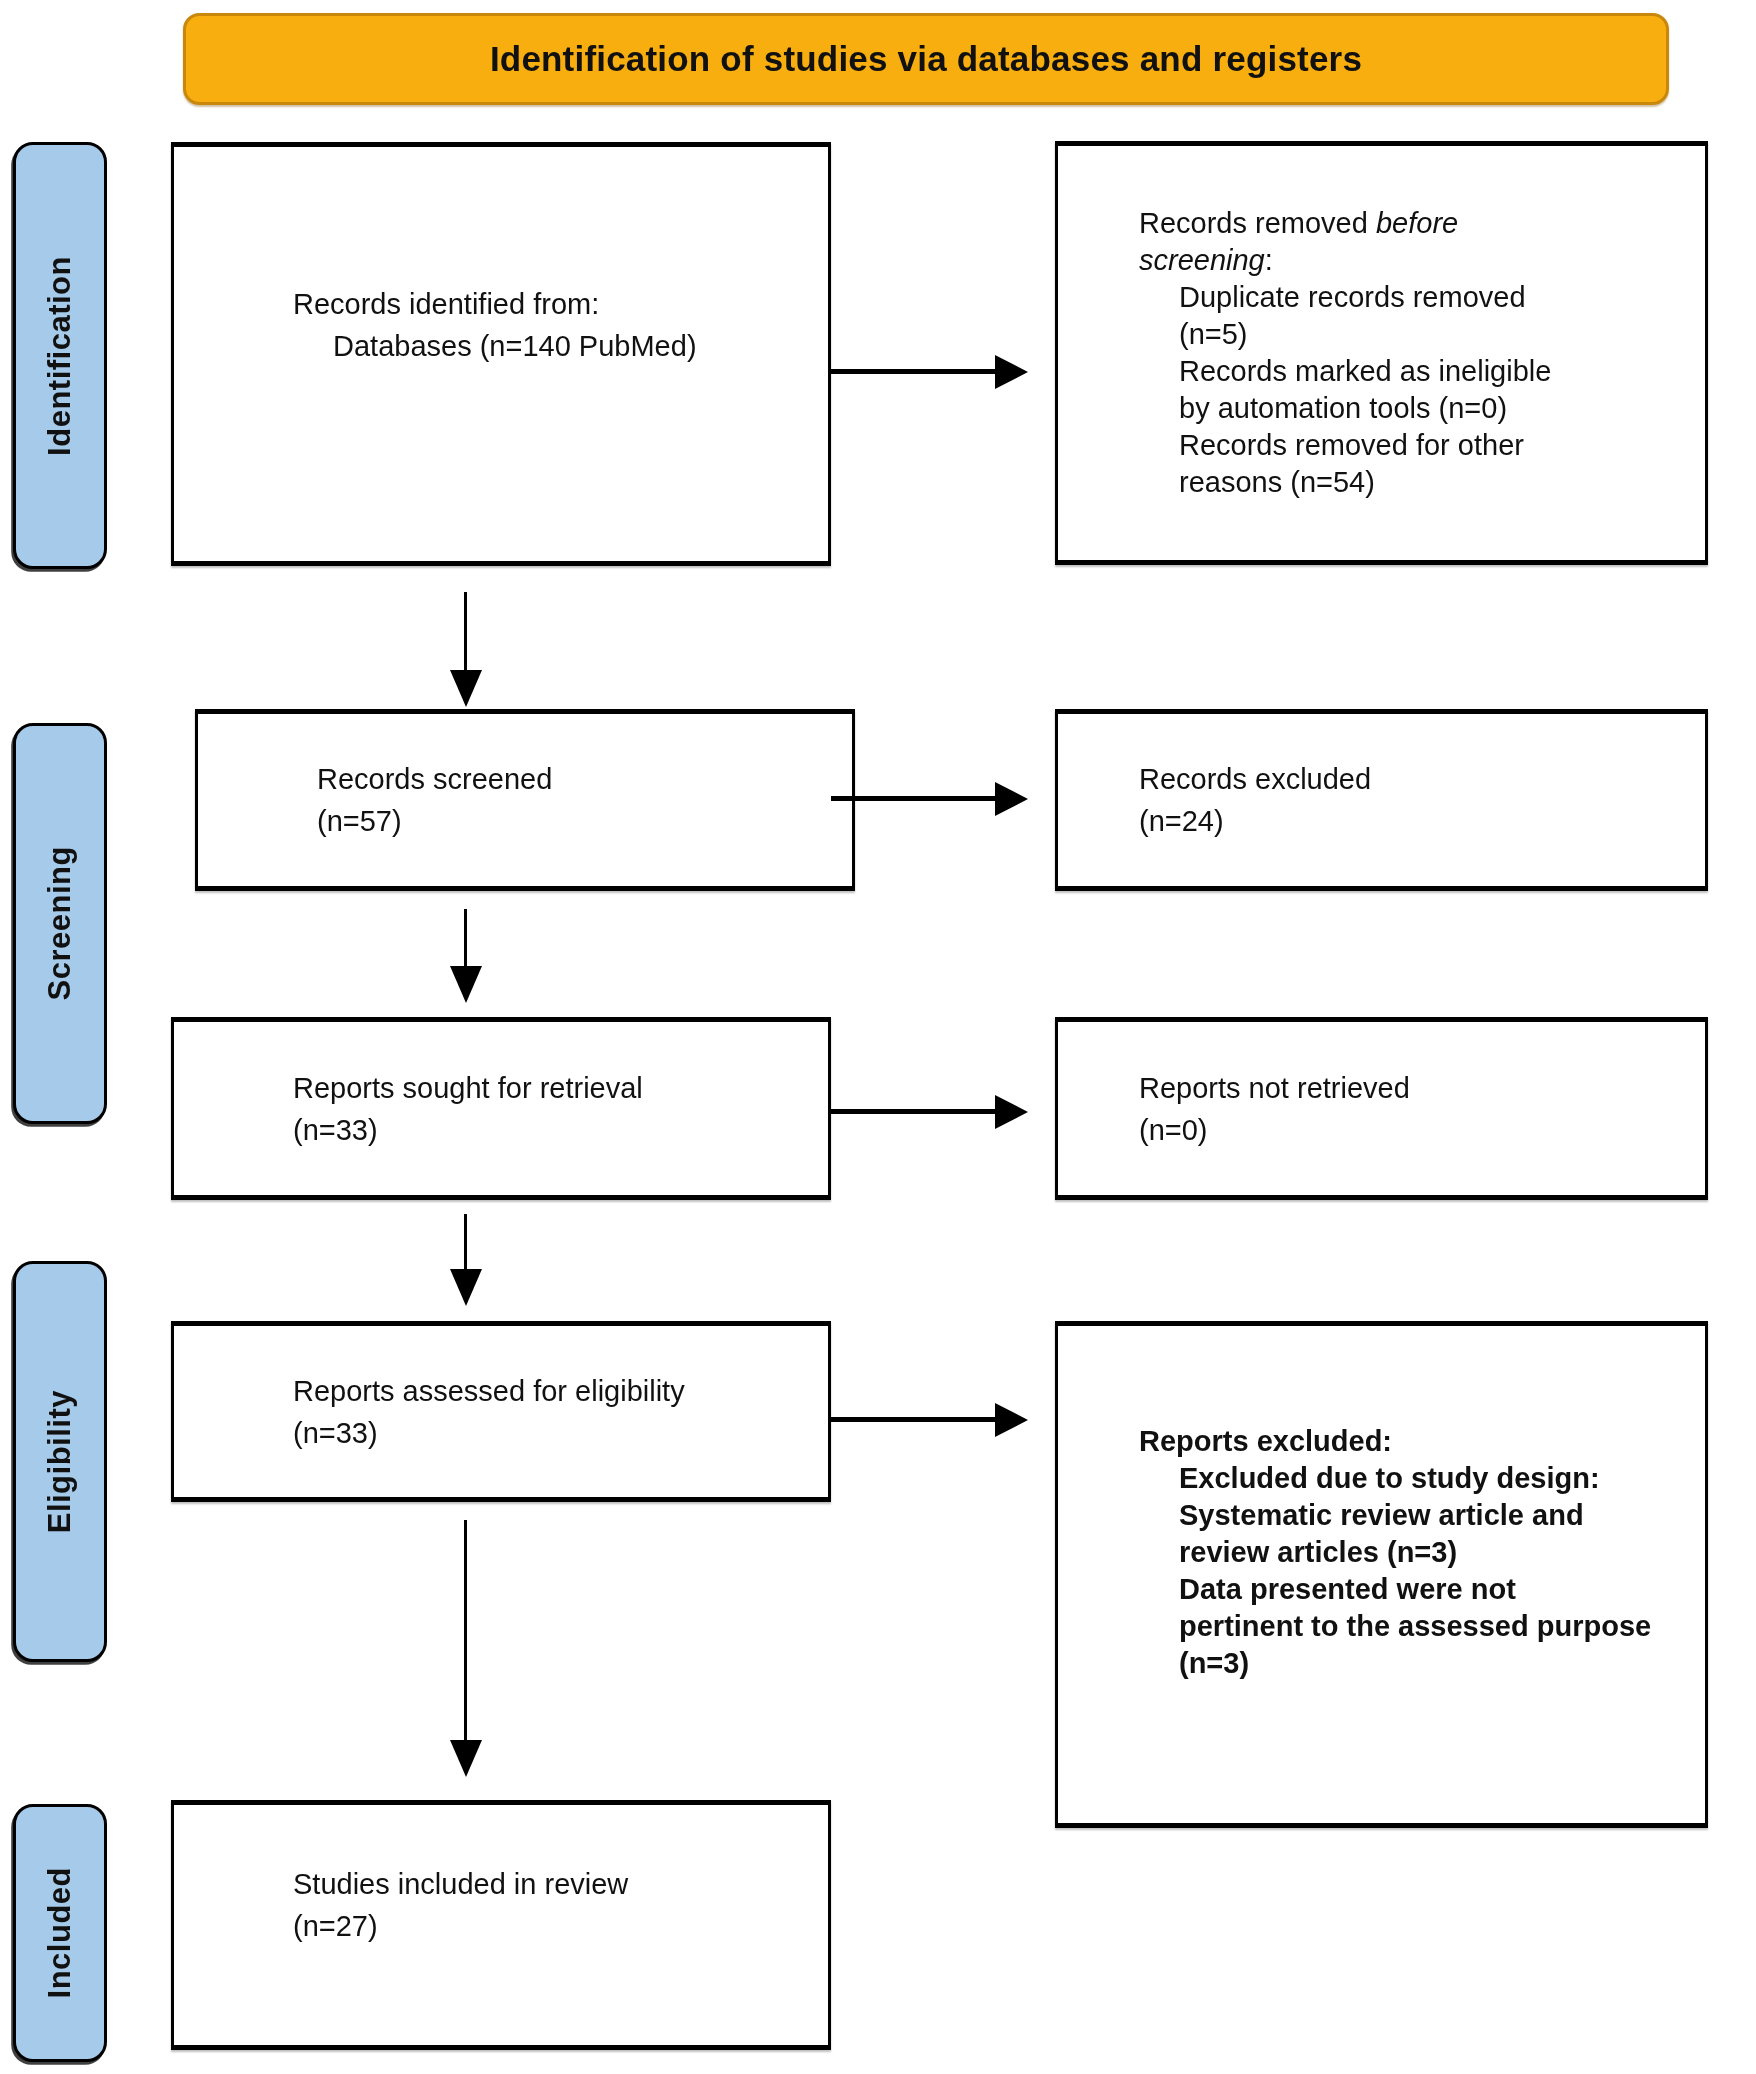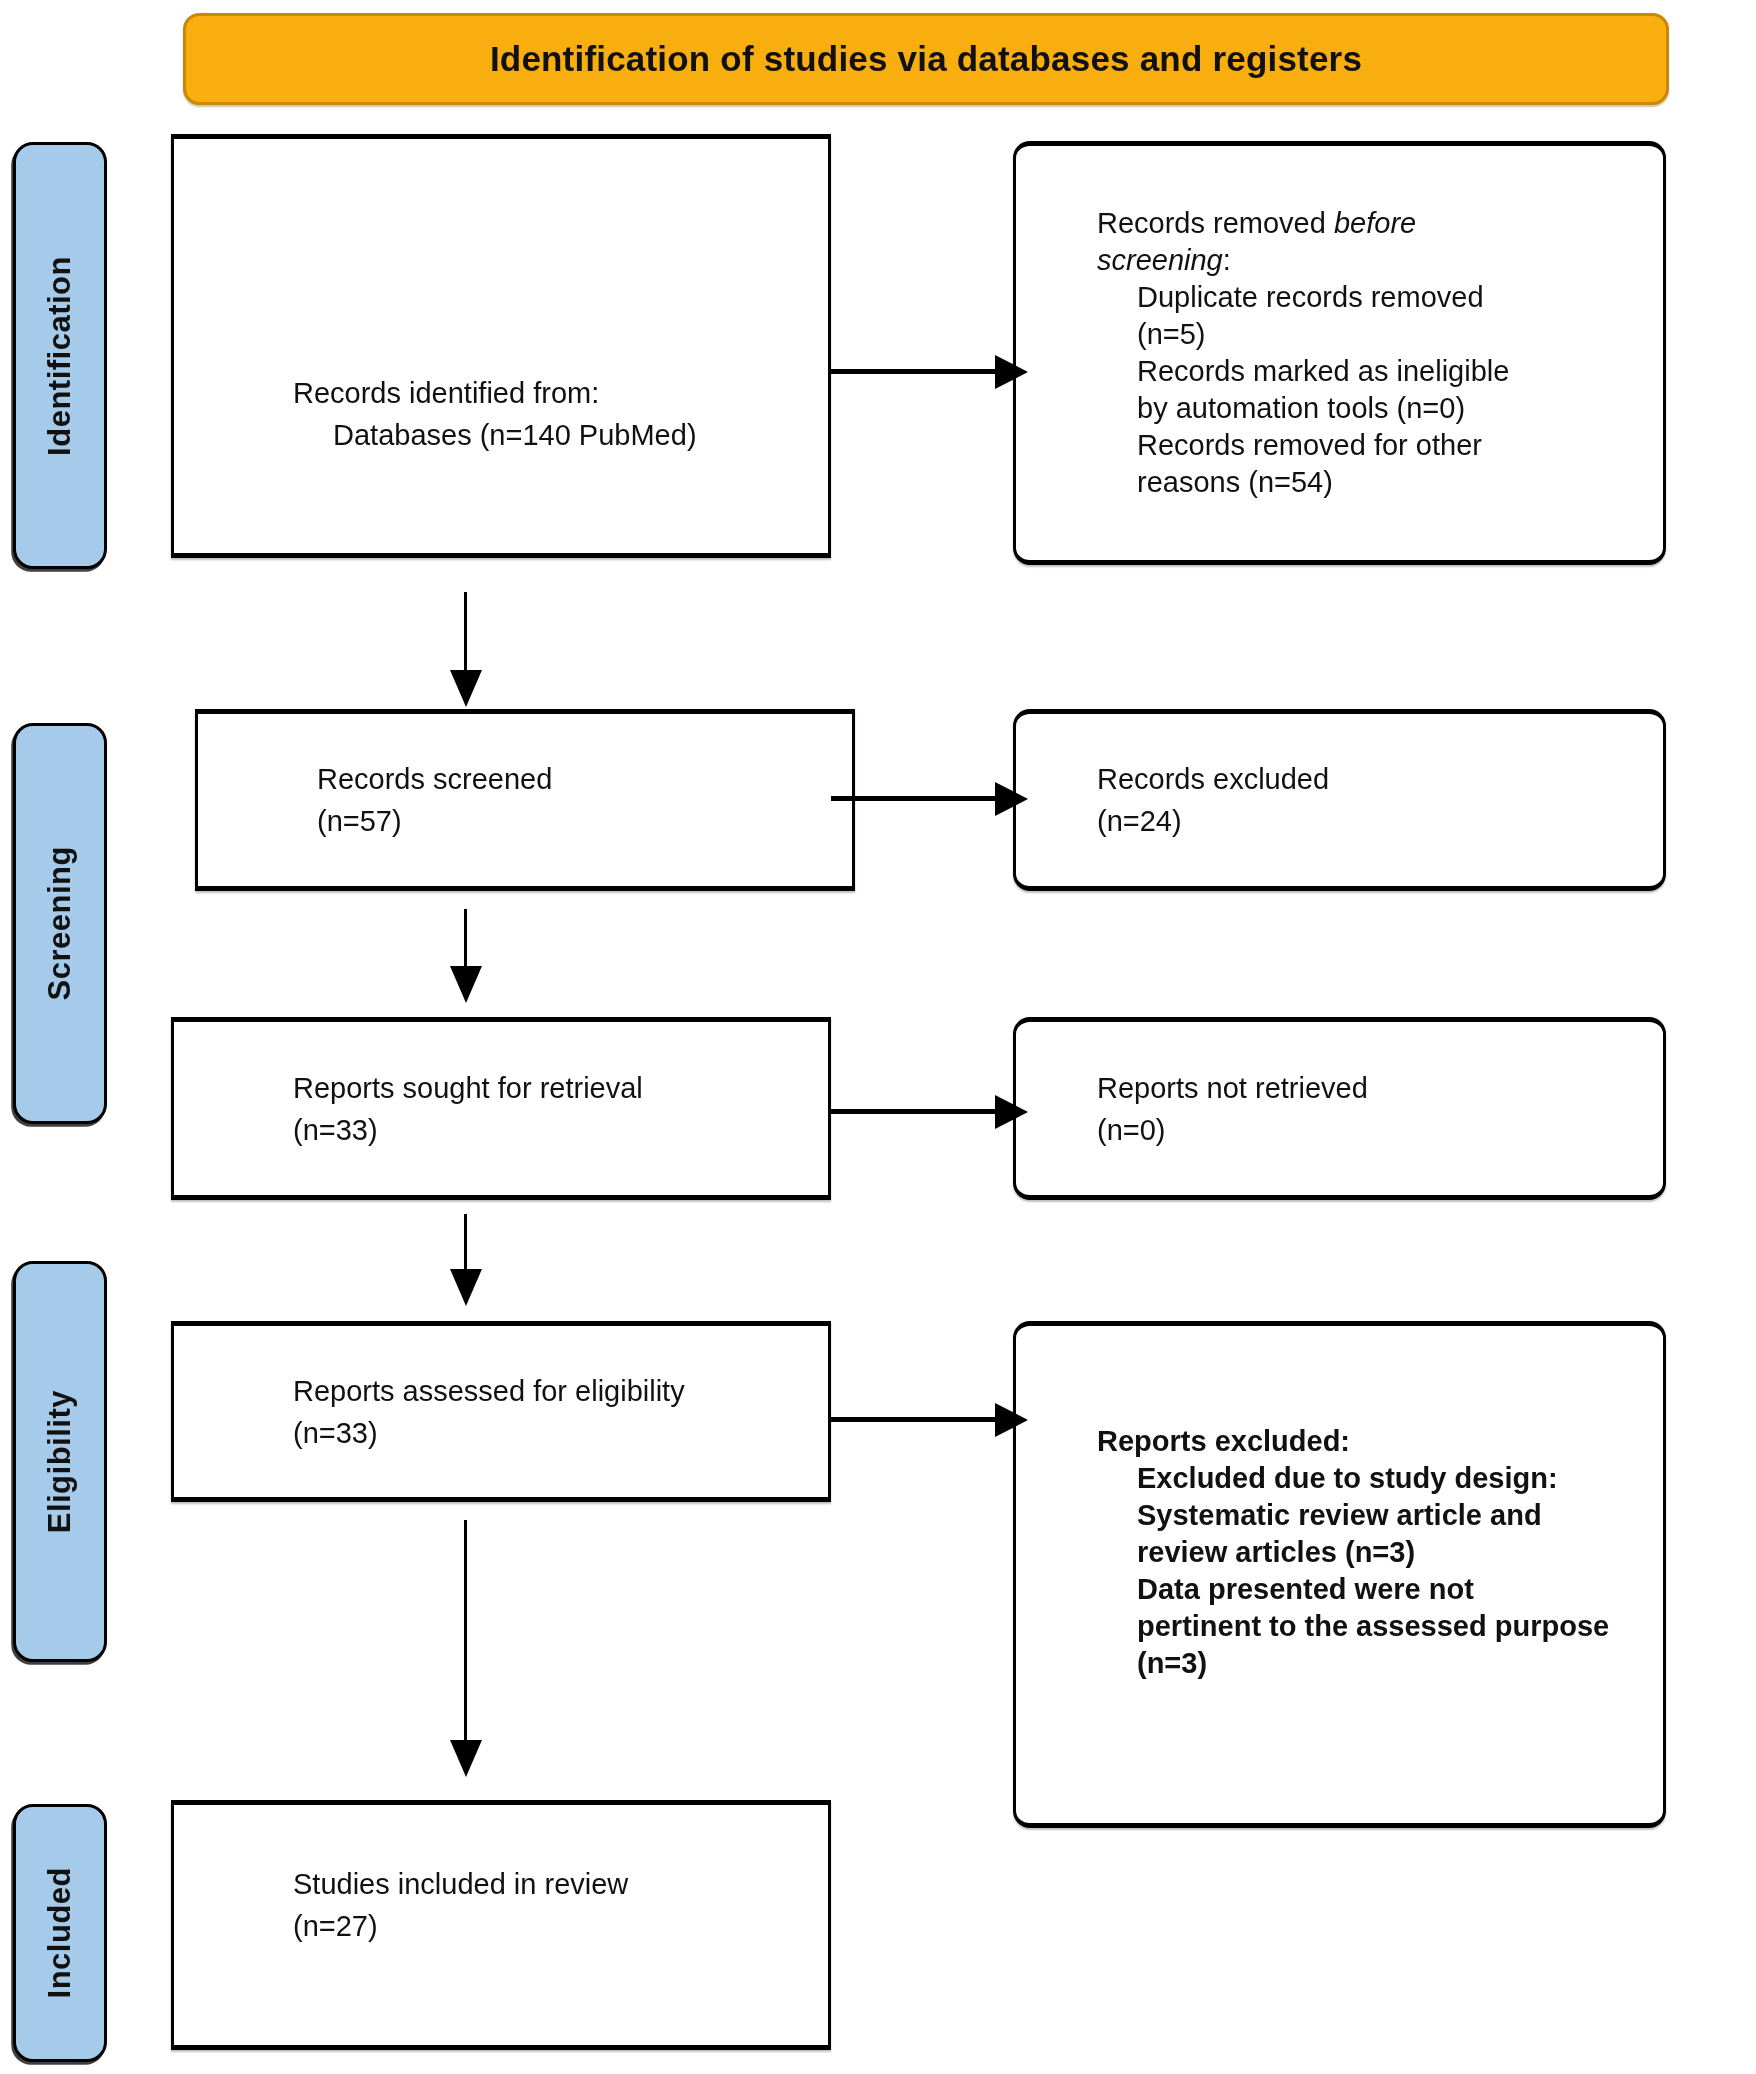--- a/index.html
+++ b/index.html
@@ -29,21 +29,21 @@
   }
   
   .fbox{
     position:absolute;background:#fff;border:3.7px solid #000;
     border-top-width:5.5px;border-bottom-width:5.5px;box-sizing:border-box;
     display:flex;flex-direction:column;justify-content:center;
     font-size:29px;line-height:37px;
     box-shadow:0 1.8px 1.8px rgba(0,0,0,.25);
   }
   .fbox.lcol{left:171px;width:660px;padding-left:119px;padding-right:27.5px;}
-  .fbox.rcol{left:1013px;width:653px;padding-left:81px;padding-right:24px;border-radius:17px;}
+  .fbox.rcol{left:1055px;width:653px;padding-left:81px;padding-right:24px;}
   .fbox .ln{white-space:nowrap;}
   .fbox .ind{padding-left:40px;white-space:nowrap;}
   .two .ln{line-height:42px;}
   .it{font-style:italic;}
   
   .h-arrow{
     position:absolute;left:831px;width:197px;height:35px;
     display:flex;align-items:center;
   }
   .h-arrow .shaft{flex:1;height:4.6px;background:#000;}
@@ -76,21 +76,21 @@
   <div class="side-label" style="top: 723px; height: 401px; background: rgb(166, 202, 233);">
     <span>Screening</span>
   </div>
   <div class="side-label" style="top: 1261px; height: 401px; background: rgb(166, 202, 233);">
     <span>Eligibility</span>
   </div>
   <div class="side-label" style="top: 1804px; height: 258px; background: rgb(166, 202, 233);">
     <span>Included</span>
   </div>
 
-  <div class="fbox lcol two" style="top:134px;height:424px;justify-content:center;padding-top:136px;">
+  <div class="fbox lcol two" style="top:142px;height:424px;justify-content:flex-start;padding-top:136px;">
     <div class="ln">Records identified from:</div>
     <div class="ln ind">Databases (n=140 PubMed)</div>
   </div>
 
   <div class="fbox rcol" style="top:141px;height:424px;">
     <div class="ln"><span>Records removed </span><span class="it">before</span></div>
     <div class="ln"><span class="it">screening</span><span>:</span></div>
     <div class="ln ind">Duplicate records removed</div>
     <div class="ln ind">(n=5)</div>
     <div class="ln ind">Records marked as ineligible</div>

